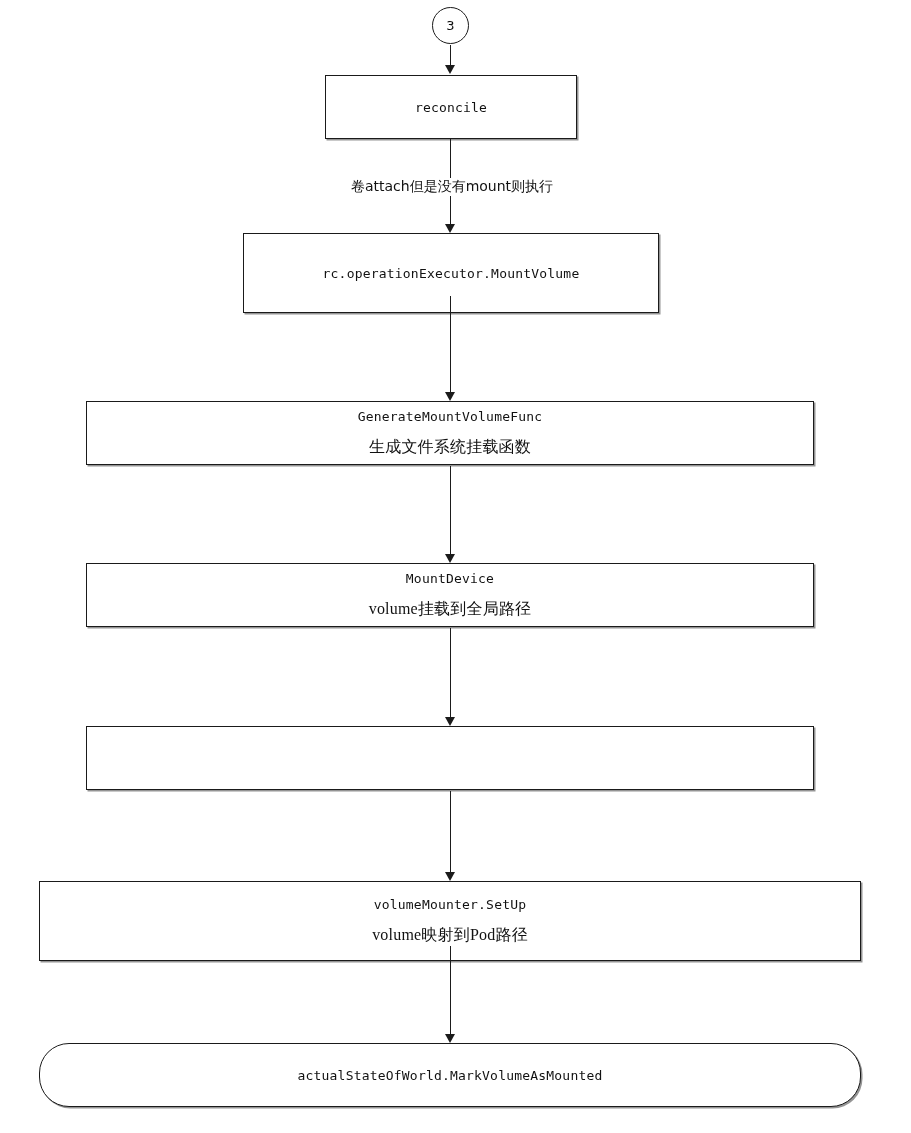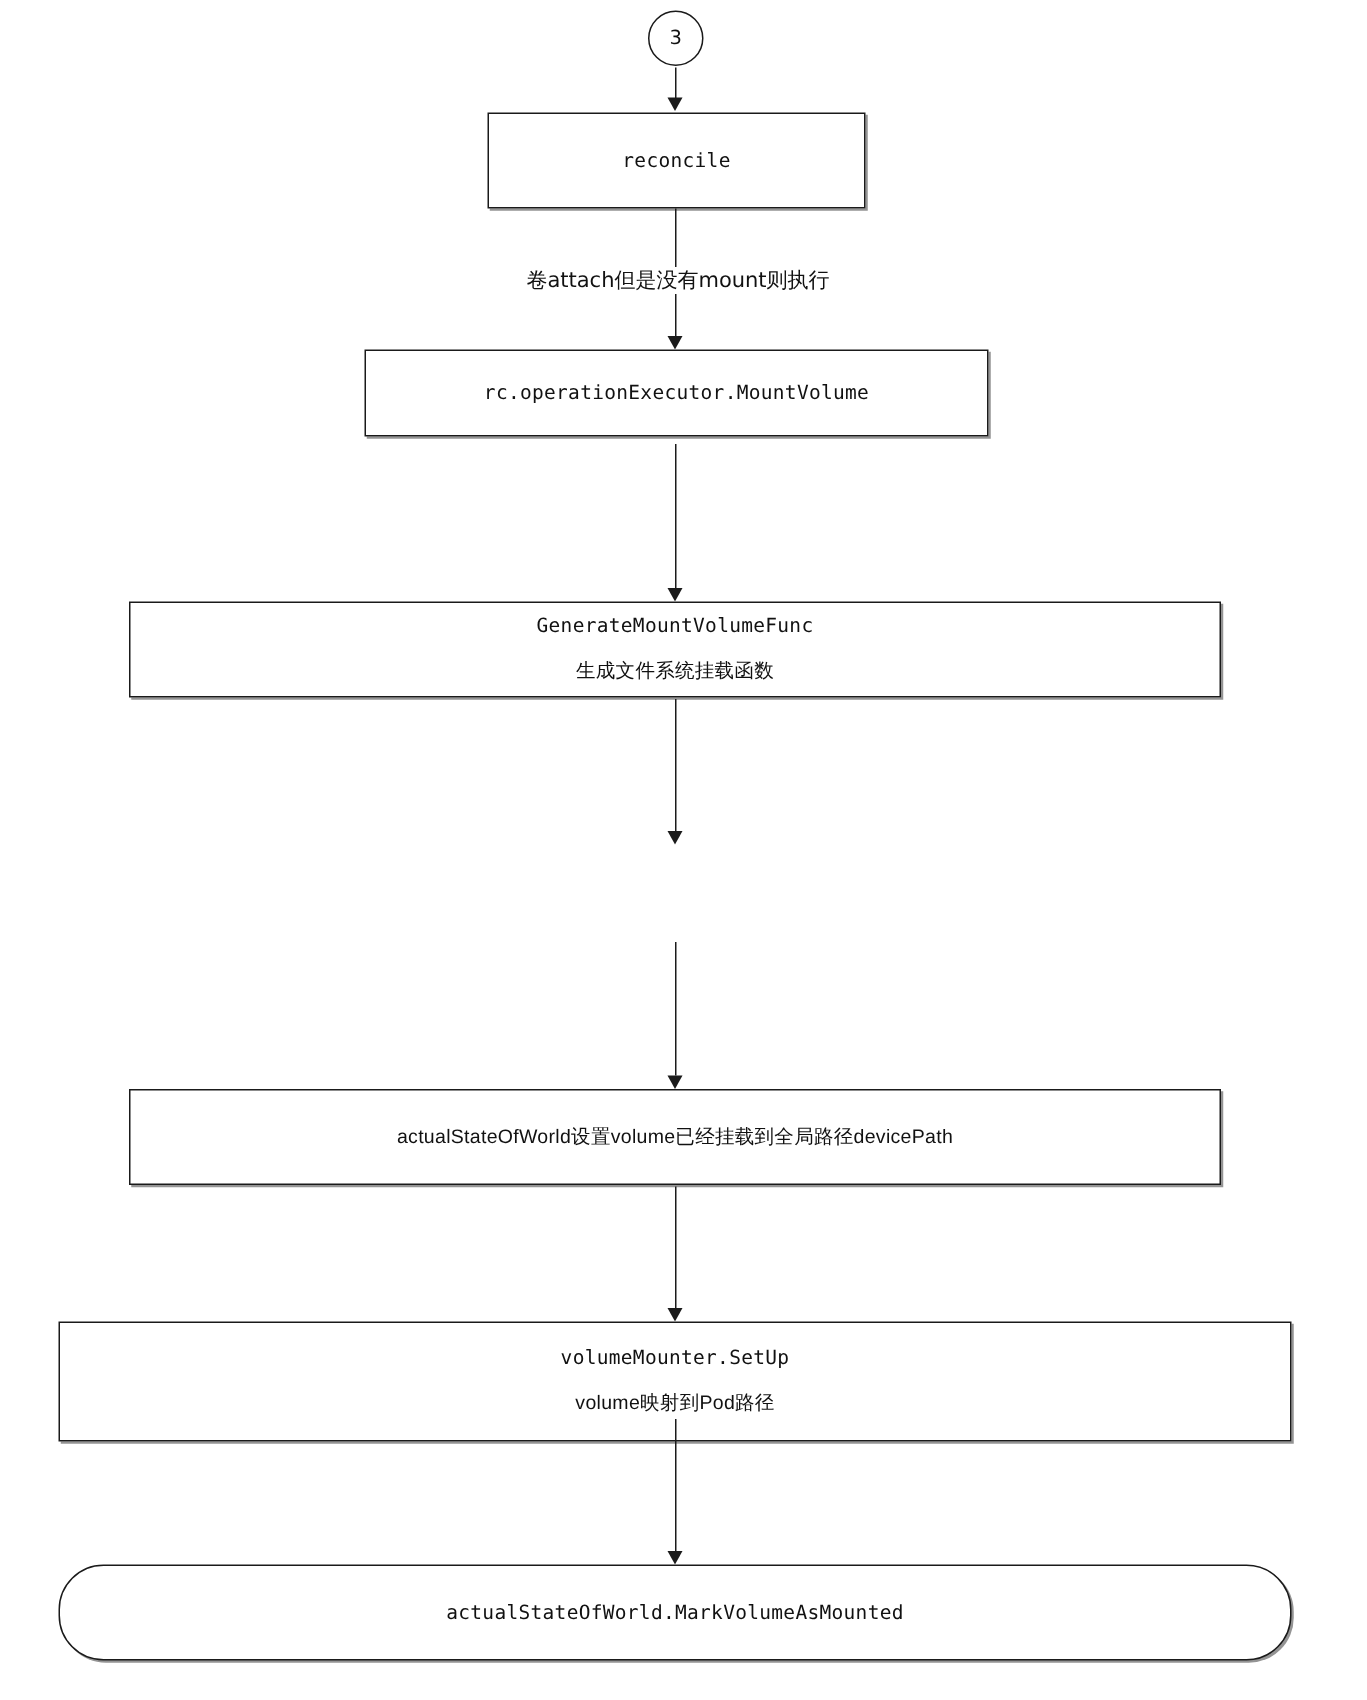--- a/index.html
+++ b/index.html
@@ -40,22 +40,22 @@
     white-space: nowrap;
     text-align: center;
   }
   .line-mono {
     font-family: "DejaVu Sans Mono", "Liberation Mono", monospace;
     font-size: 13px;
     color: #111111;
     letter-spacing: 0.2px;
   }
   .line-mixed {
-    font-family: Liberation Sans, sans-serif;
-    font-size: 13px;
+    font-family: Liberation Serif, serif;
+    font-size: 16px;
     color: #111111;
     letter-spacing: 0.2px;
   }
   .node .line + .line {
     margin-top: 13px;
   }
 
   
   .start-node {
     position: absolute;
@@ -109,41 +109,44 @@
   <div class="edge-head" style="left:445px; top:65px;"></div>
 
   <div class="node" style="left:325px; top:75px; width:252px; height:64px;">
     <span class="line line-mono">reconcile</span>
   </div>
 
   <div class="edge-line" style="left:450px; top:139px; height:85px;"></div>
   <div class="edge-head" style="left:445px; top:224px;"></div>
   <div class="edge-label" style="left:452px; top:178px;">卷attach但是没有mount则执行</div>
 
-  <div class="node" style="left:243px; top:233px; width:416px; height:58px;">
+  <div class="node" style="left:243px; top:233px; width:416px; height:80px;">
     <span class="line line-mono">rc.operationExecutor.MountVolume</span>
   </div>
 
   <div class="edge-line" style="left:450px; top:296px; height:96px;"></div>
   <div class="edge-head" style="left:445px; top:392px;"></div>
 
   <div class="node" style="left:86px; top:401px; width:728px; height:64px;">
     <span class="line line-mono">GenerateMountVolumeFunc</span>
     <span class="line line-mixed">生成文件系统挂载函数</span>
   </div>
 
   <div class="edge-line" style="left:450px; top:466px; height:88px;"></div>
   <div class="edge-head" style="left:445px; top:554px;"></div>
 
+  <div class="node" style="left:86px; top:563px; width:728px; height:64px;">
+    <span class="line line-mono">MountDevice</span>
+    <span class="line line-mixed">volume挂载到全局路径</span>
+  </div>
 
   <div class="edge-line" style="left:450px; top:628px; height:89px;"></div>
   <div class="edge-head" style="left:445px; top:717px;"></div>
 
   <div class="node" style="left:86px; top:726px; width:728px; height:64px;">
-    <span class="line line-mixed">actualStateOfWorld设置volume已经挂载到全局路径devicePath</span>
   </div>
 
   <div class="edge-line" style="left:450px; top:791px; height:81px;"></div>
   <div class="edge-head" style="left:445px; top:872px;"></div>
 
   <div class="node" style="left:39px; top:881px; width:822px; height:80px;">
     <span class="line line-mono">volumeMounter.SetUp</span>
     <span class="line line-mixed">volume映射到Pod路径</span>
   </div>
 

